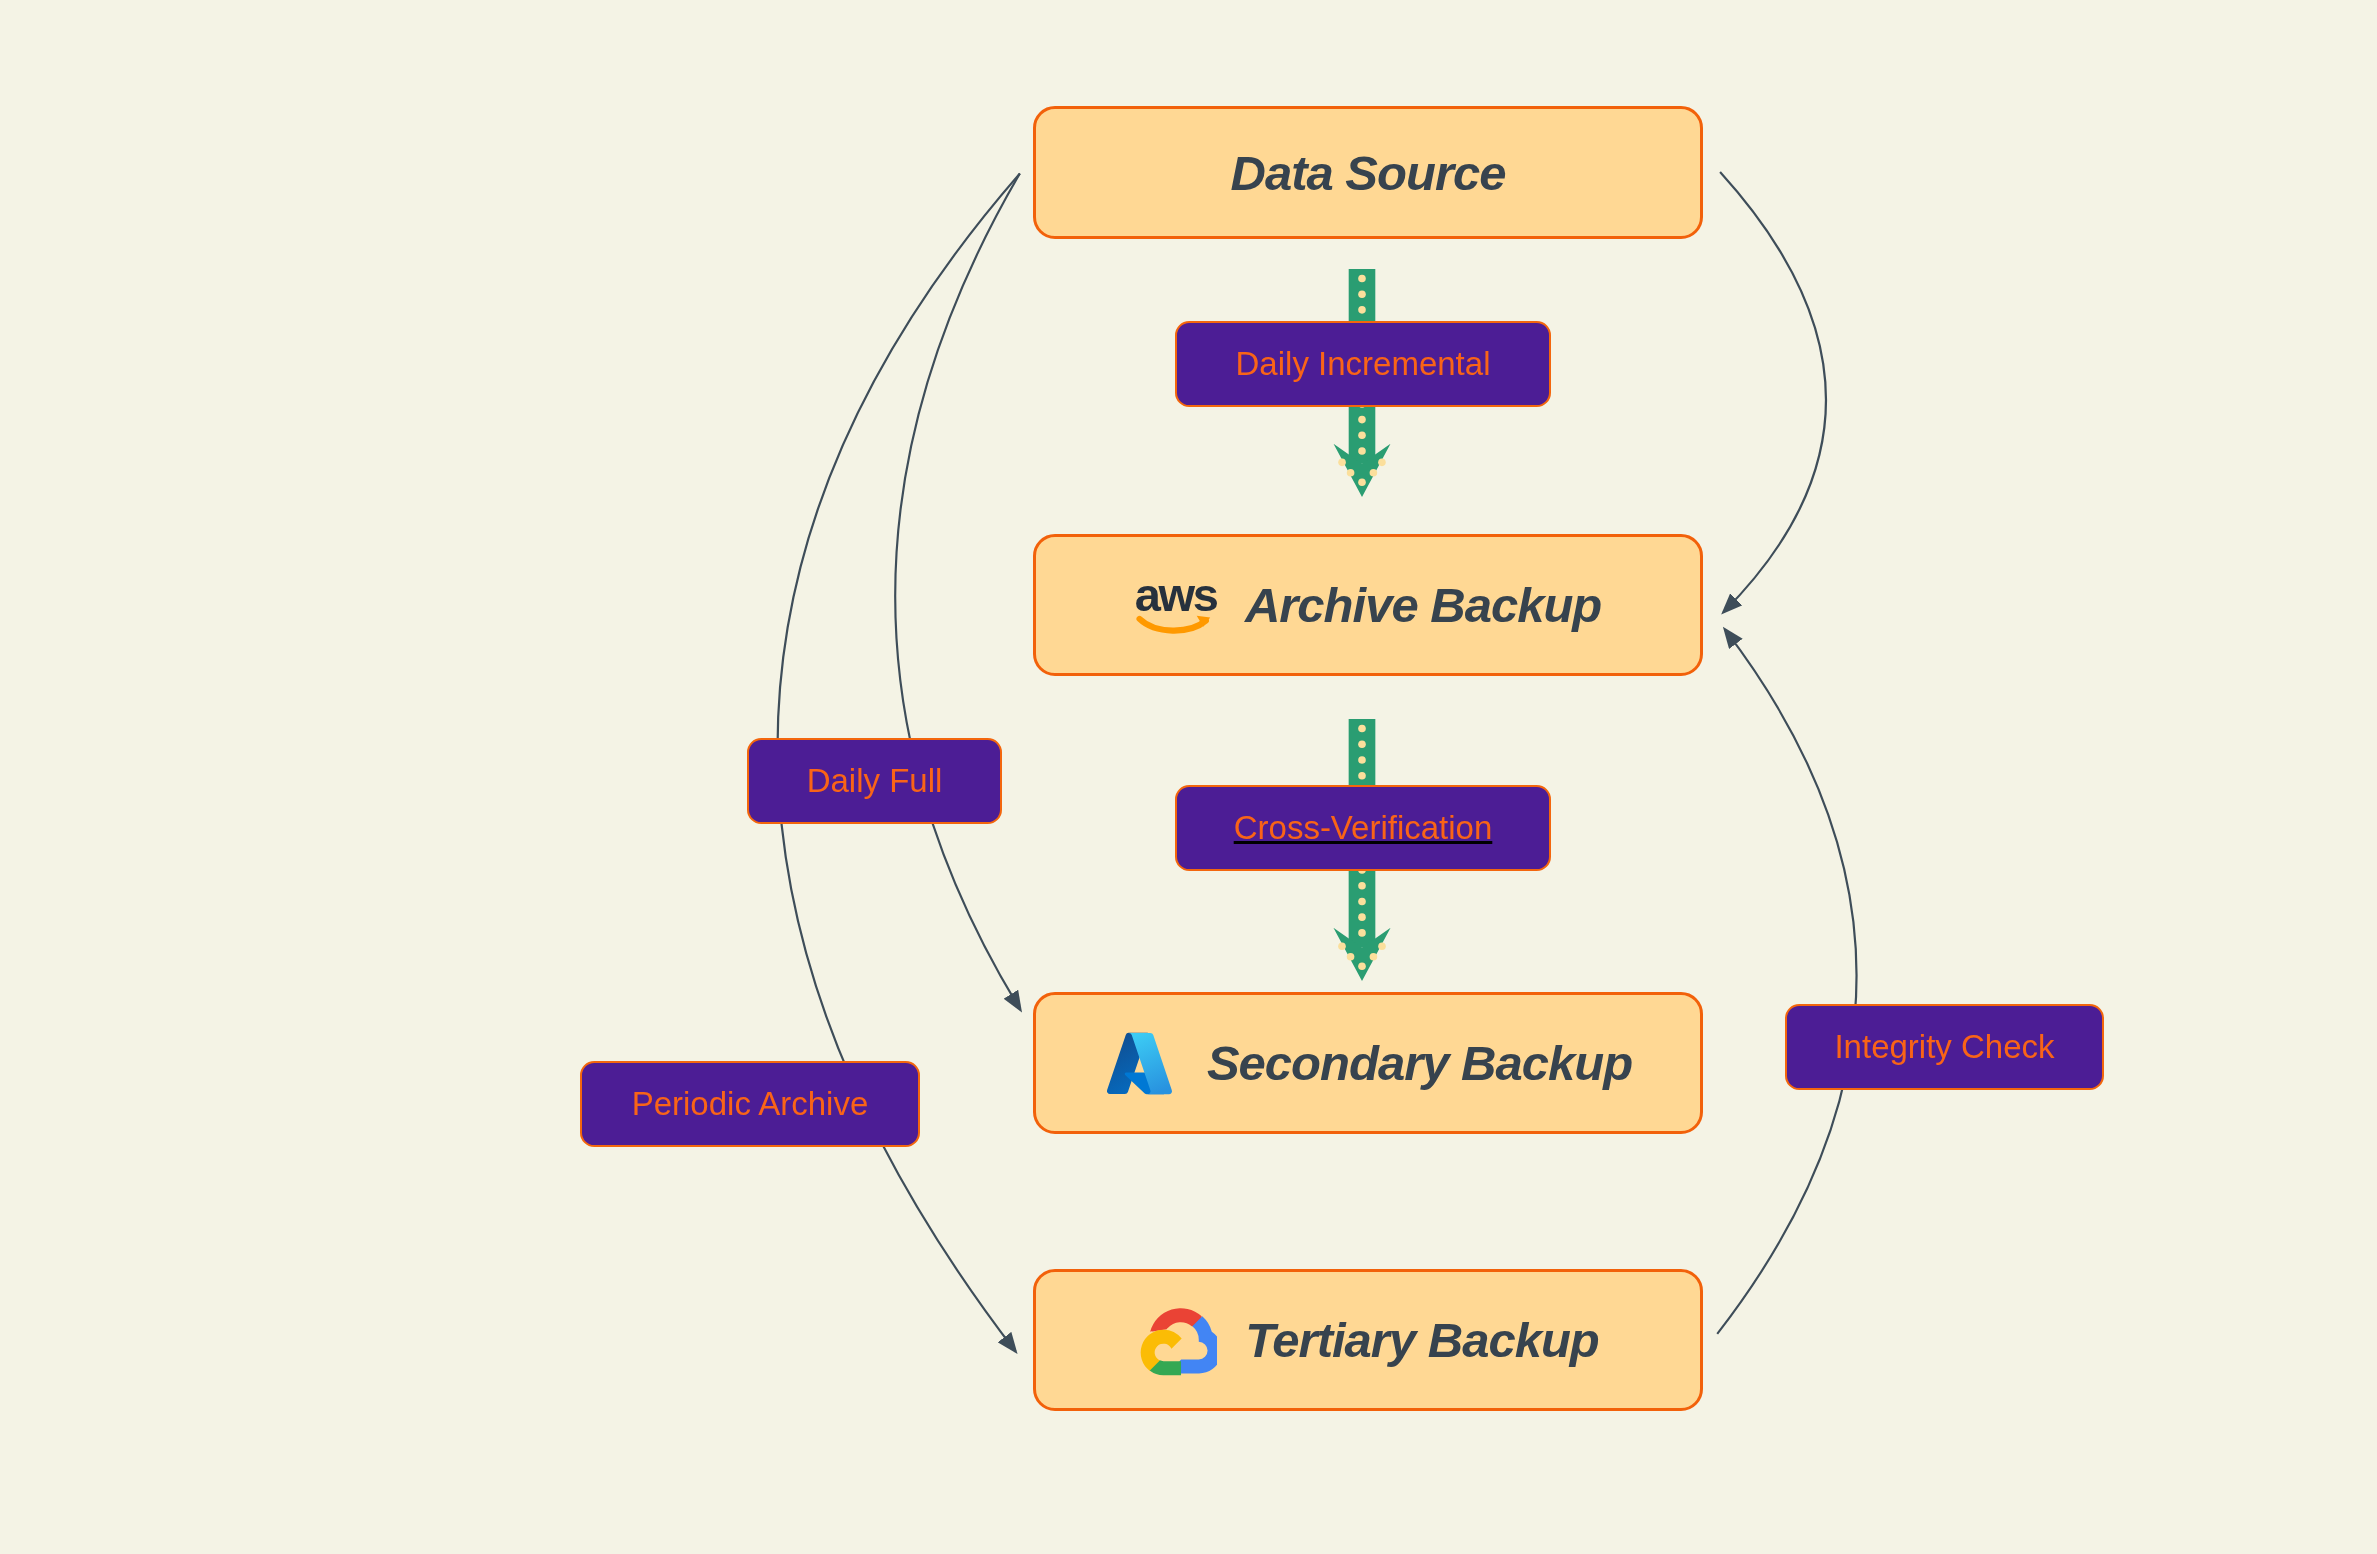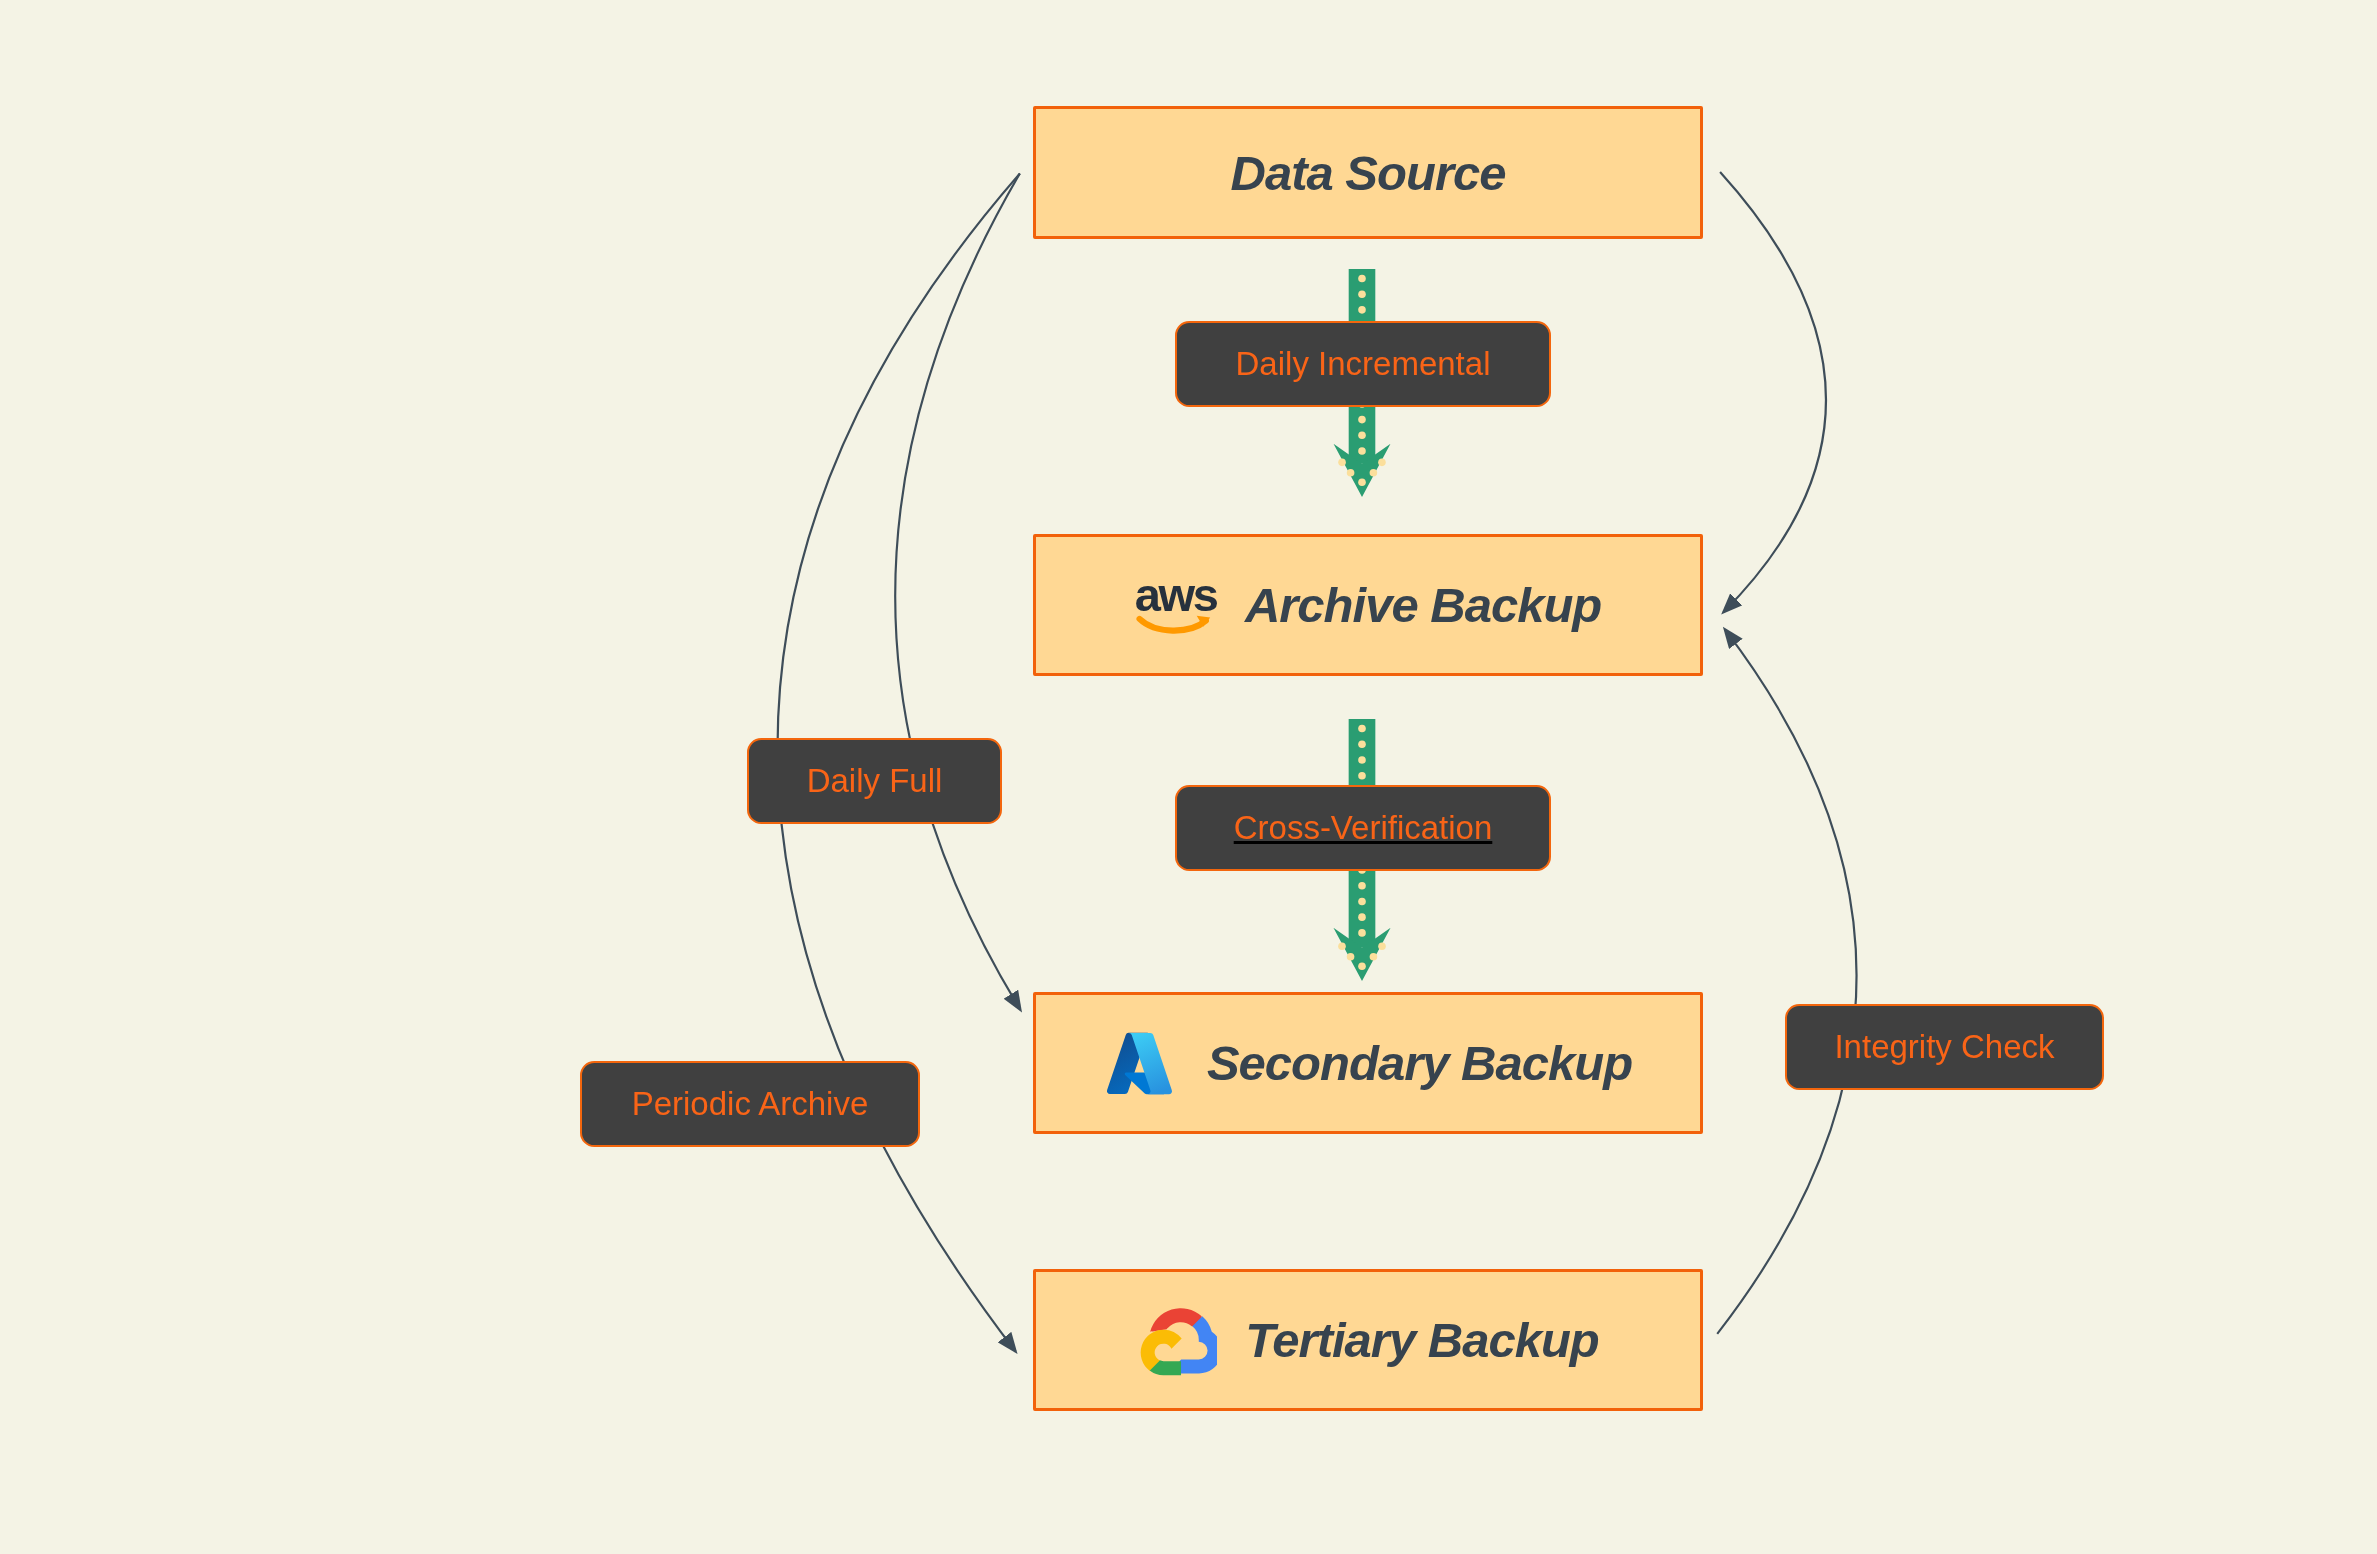--- a/index.html
+++ b/index.html
@@ -23,21 +23,21 @@
   .green-arrow {
     position: absolute;
     z-index: 2;
   }
   .node {
     position: absolute;
     left: 1033px;
     width: 670px;
     background: #FFD894;
     border: 3.8px solid #F2610A;
-    border-radius: 2px;
+    border-radius: 22px;
     box-sizing: border-box;
     display: flex;
     align-items: center;
     justify-content: center;
     z-index: 4;
   }
   .node-title {
     font-style: italic;
     font-weight: 700;
     font-size: 49px;
@@ -59,21 +59,21 @@
   }
   .aws-text {
     font-size: 47px;
     font-weight: 700;
     letter-spacing: -2.4px;
     line-height: 0.85;
     color: #27313D;
   }
   .edge-label {
     position: absolute;
-    background: #404040;
+    background: #4c1d95;
     border: 2.9px solid #F3660D;
     border-radius: 14.3px;
     box-sizing: border-box;
     display: flex;
     align-items: center;
     justify-content: center;
     z-index: 5;
   }
   .edge-label-text {
     font-size: 33px;

